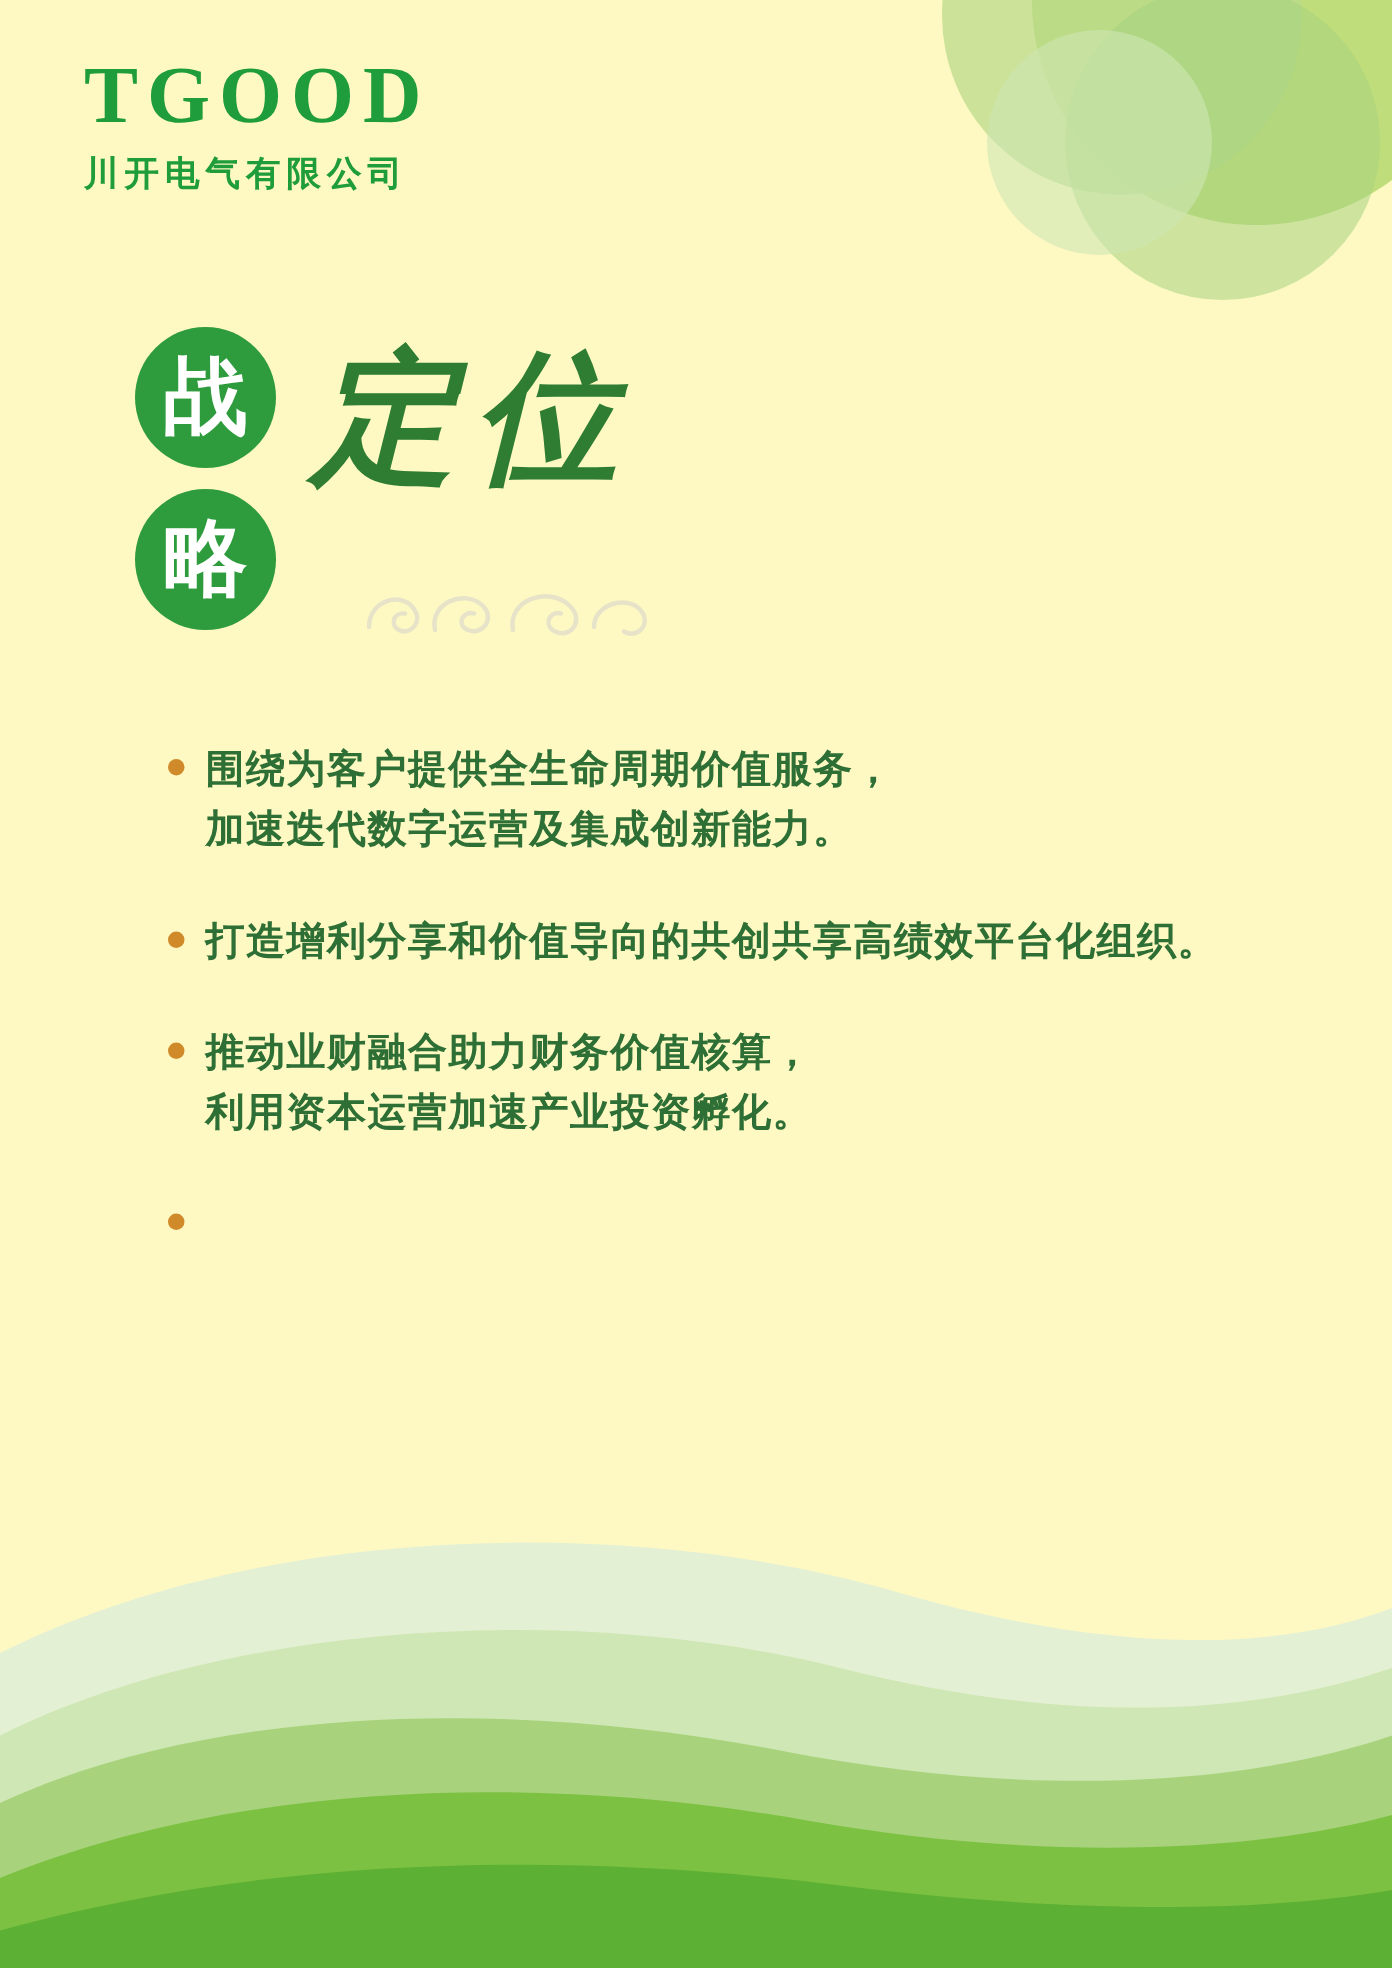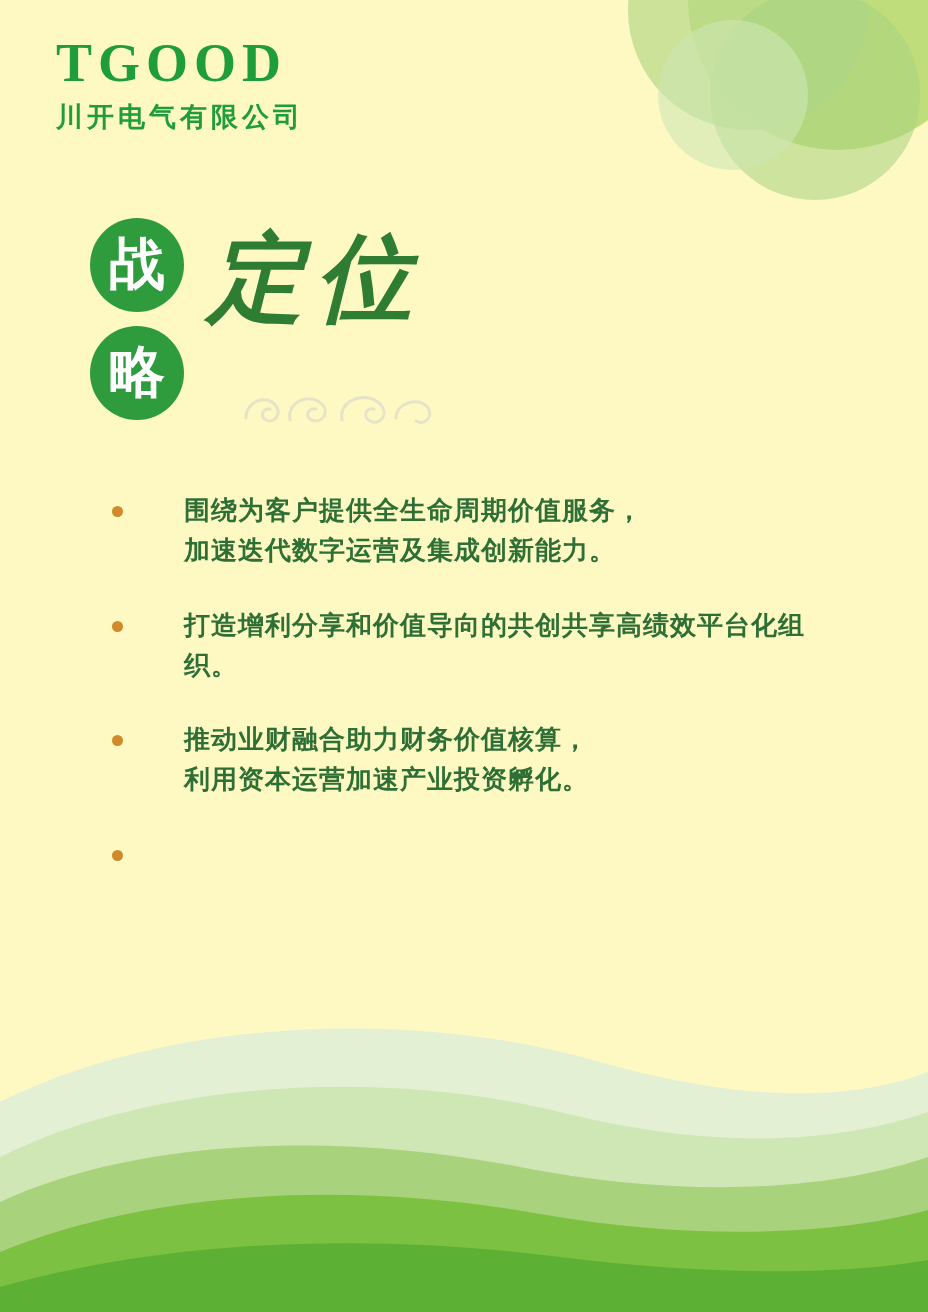--- a/index.html
+++ b/index.html
@@ -58,21 +58,21 @@
   .logo-word {
     font-family: "Liberation Serif", "DejaVu Serif", serif;
     font-weight: 700;
     font-size: 54px;
     letter-spacing: 6px;
     color: #1f9c3b;
     line-height: 1;
   }
   .logo-sub {
     margin-top: 14px;
-    font-size: 27px;
+    font-size: 23px;
     font-weight: 700;
     letter-spacing: 4px;
     color: #1f9c3b;
     line-height: 1;
   }
 
   
   .title-block {
     position: absolute;
     left: 90px;
@@ -140,22 +140,21 @@
     margin-top: 14px;
     margin-right: 14px;
   }
   .point-text {
     color: #2e6f35;
     font-size: 26px;
     font-weight: 700;
     line-height: 1.55;
     white-space: pre-line;
     letter-spacing: 1px;
-    font-family: Liberation Mono, monospace;
-    margin-left: 47px;
+    font-family: Liberation Sans, sans-serif;
   }
 
   
   .hills {
     position: absolute;
     left: 0;
     bottom: 0;
     width: 928px;
     height: 360px;
   }

